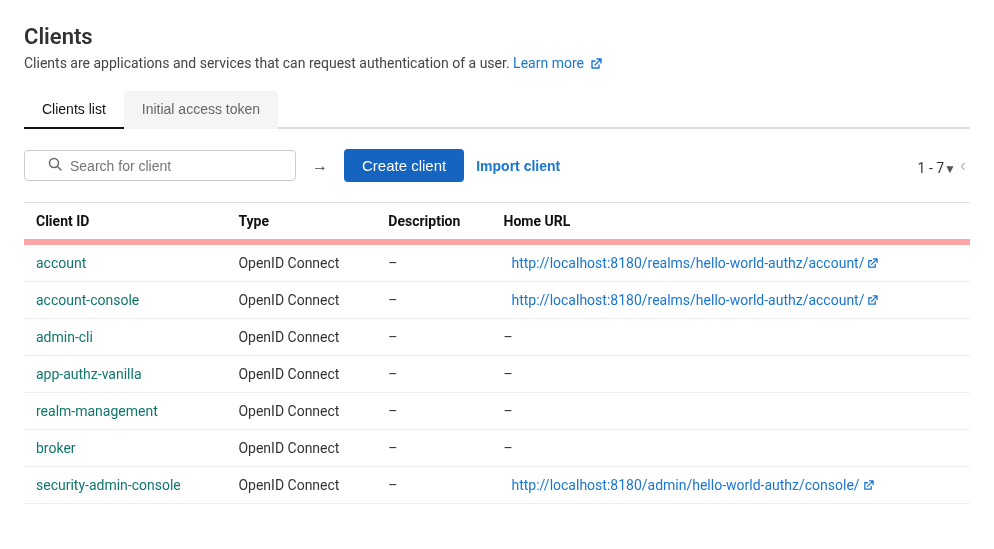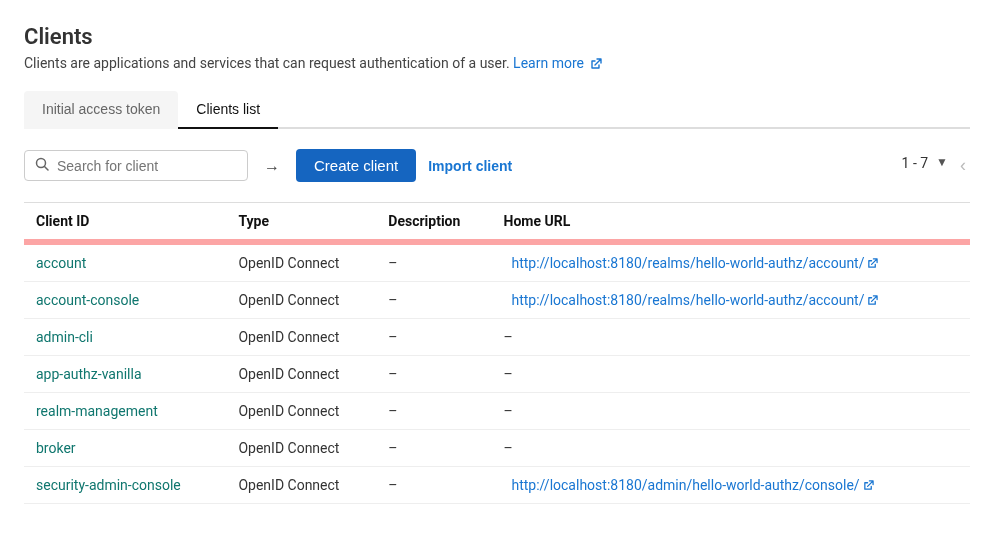--- a/index.html
+++ b/index.html
@@ -62,22 +62,22 @@
       display: flex;
       align-items: center;
       gap: 12px;
       margin-bottom: 20px;
     }
     .search-container {
       display: flex;
       align-items: center;
       border: 1px solid #ccc;
       border-radius: 4px;
-      padding: 6px 10px;
-      width: 224px;
+      padding: 6px 23px;
+      width: 272px;
       background: #fff;
     }
     .search-icon {
       color: #666;
       margin-right: 8px;
       font-size: 14px;
     }
     .search-input {
       border: none;
       outline: none;
@@ -109,22 +109,21 @@
       border: none;
       color: #1976d2;
       font-size: 14px;
       cursor: pointer;
       padding: 0;
       font-weight: bold;
     }
     .pagination {
       margin-left: auto;
       display: flex;
-      align-items: flex-start;
-      gap: 8px;
+      align-items: flex-end;
     }
     .page-info {
       font-size: 14px;
       color: #333;
     }
     .nav-arrow {
       background: none;
       border: none;
       font-size: 18px;
       cursor: pointer;
@@ -174,22 +173,22 @@
   <span>Clients are applications and services that can request authentication of a user.</span>
   <a class="learn-more-link">
     <span>Learn more</span>
     <svg class="ext-icon" viewBox="0 0 12 12" fill="none" xmlns="http://www.w3.org/2000/svg">
       <path d="M7 1h4v4M5 7l6-6M2 3h3M2 3v7h7V7" stroke="#1976d2" stroke-width="1.4" stroke-linecap="round" stroke-linejoin="round"></path>
     </svg>
   </a>
 </p>
 
 <div class="tabs">
+  <button class="tab active">Clients list</button>
   <button class="tab">Initial access token</button>
-  <button class="tab active">Clients list</button>
 </div>
 
 <div class="toolbar">
   <div class="search-container">
     <span class="search-icon">
       <svg width="14" height="14" viewBox="0 0 14 14" fill="none" xmlns="http://www.w3.org/2000/svg">
         <circle cx="6" cy="6" r="4.5" stroke="#666" stroke-width="1.5"></circle>
         <line x1="9.5" y1="9.5" x2="13" y2="13" stroke="#666" stroke-width="1.5" stroke-linecap="round"></line>
       </svg>
     </span>

